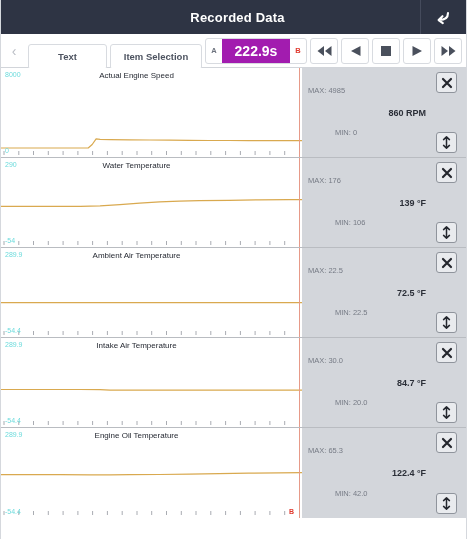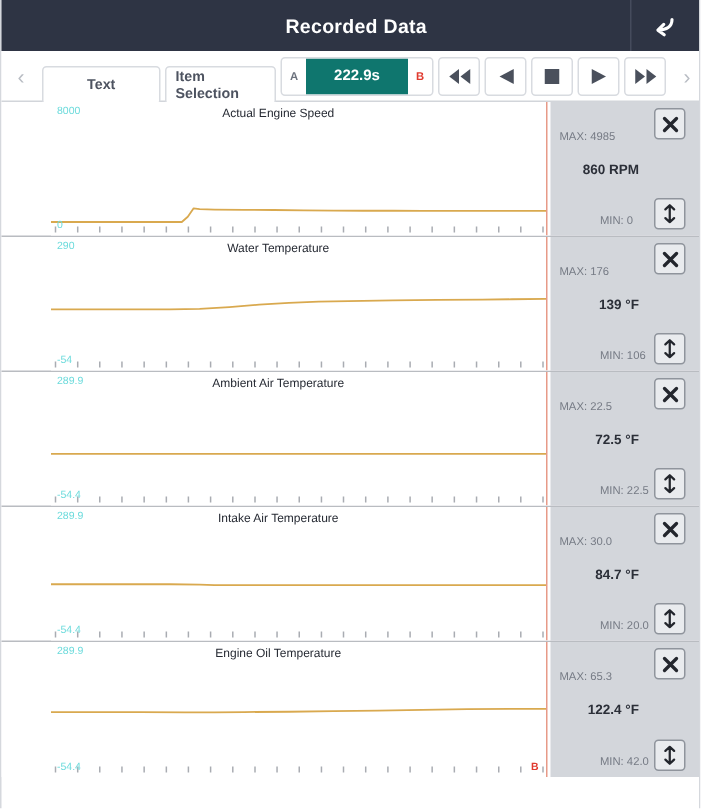--- a/index.html
+++ b/index.html
@@ -74,21 +74,21 @@
     align-items: center;
     justify-content: center;
     font-size: 9.5px;
     color: #4d5360;
     font-weight: bold;
     padding: 12px 6px;
     flex: 0 0 auto;
     margin-top: 12px;
   }
   .tbtn-text { width: 79px; }
-  .tbtn-item { width: 74px; }
+  .tbtn-item { width: 92px; }
 
   .scrubber {
     height: 26px;
     border: 1px solid #d8dbe0;
     border-radius: 3px;
     display: flex;
     align-items: center;
     background: #ffffff;
     width: 102px;
     flex: 0 0 auto;
@@ -98,26 +98,26 @@
     width: 16px;
     text-align: center;
     font-size: 7.5px;
     color: #6c727d;
     font-weight: bold;
   }
   .scrub-label.b { color: #e03a2f; }
   .scrub-bar {
     flex: 1;
     height: 24px;
-    background: #0f766e;
+    background: #a21caf;
     display: flex;
     align-items: center;
     justify-content: center;
     color: #ffffff;
-    font-size: 10px;
+    font-size: 14px;
     font-weight: bold;
   }
 
   .pbtn {
     width: 28px;
     height: 26px;
     background: #ffffff;
     border: 1px solid #d8dbe0;
     border-radius: 3px;
     display: flex;
@@ -133,24 +133,23 @@
     height: 90px;
     display: flex;
     border-bottom: 1px solid #b9bcc1;
     position: relative;
     background: #ffffff;
   }
   .panel:last-child { border-bottom: none; justify-content: flex-end; }
 
   .plot {
     position: relative;
-    width: 333px;
+    width: 301px;
     background: #ffffff;
     overflow: hidden;
-    margin-left: 33px;
   }
   .plot-title {
     position: absolute;
     top: 3px;
     left: 0; right: 0;
     text-align: center;
     font-size: 8px;
     color: #262a33;
     z-index: 3;
     padding-right: 30px;
@@ -191,21 +190,21 @@
     background: #d3d6db;
     position: relative;
   }
   .info-max, .info-min {
     position: absolute;
     left: 6px;
     font-size: 7.5px;
     color: #767b85;
   }
   .info-max { top: 18px; }
-  .info-min { bottom: 6px; padding-left: 27px; }
+  .info-min { bottom: 20px; padding-left: 27px; }
   .info-value {
     position: absolute;
     top: 50%;
     transform: translateY(-50%);
     right: 40px;
     font-size: 9px;
     font-weight: bold;
     color: #2b2f38;
     white-space: nowrap;
   }

